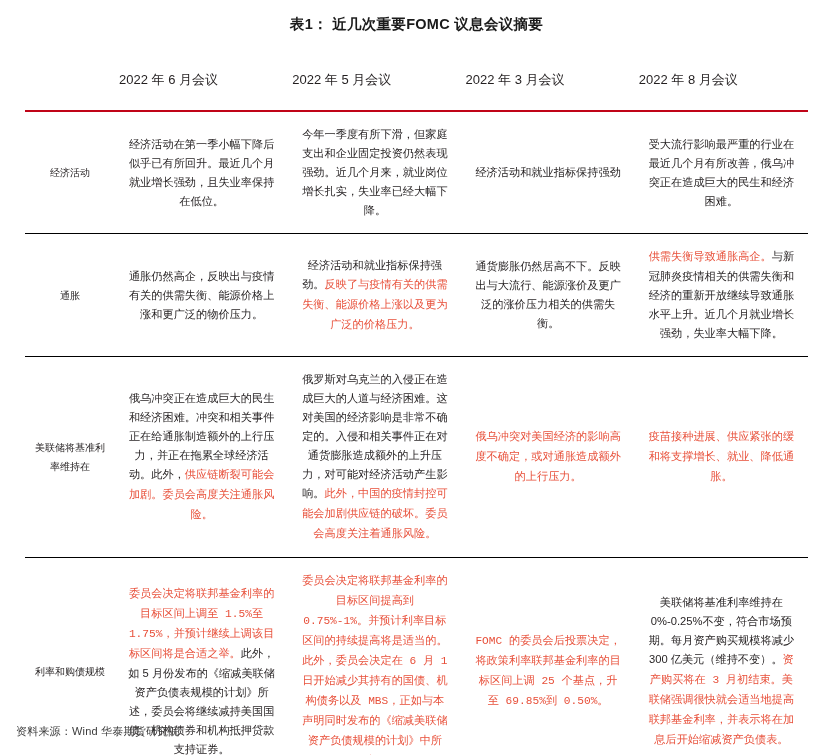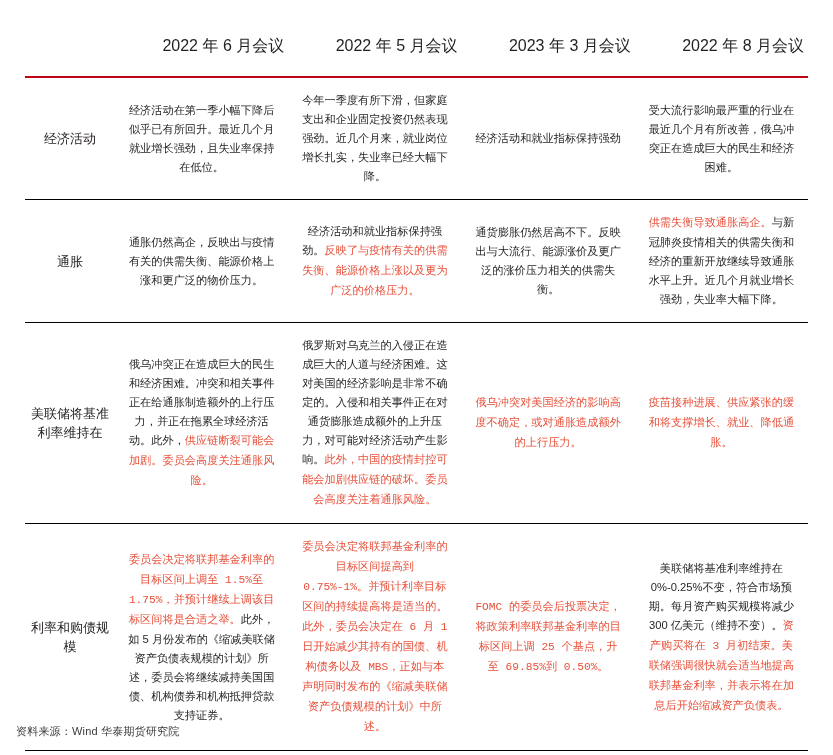--- a/index.html
+++ b/index.html
@@ -41,23 +41,23 @@
     width: 783px;
     font-size: 11.2px;
     line-height: 19px;
     color: #231f20;
   }
   table.fomc col.c-label { width: 90px; }
   table.fomc col.c-col   { width: 173.25px; }
 
   thead th {
     font-weight: normal;
-    font-size: 16px;
+    font-size: 13px;
     color: #231f20;
-    text-align: right;
+    text-align: left;
     vertical-align: bottom;
     padding: 36px 4px 21px 4px;
     border: none;
   }
   thead th.lbl { padding: 0; }
 
   tbody tr > * {
     vertical-align: middle;
   }
   tbody td, tbody th {
@@ -66,21 +66,21 @@
     border-top: 1px solid #000000;
     font-weight: normal;
   }
   tbody tr.first-row td, tbody tr.first-row th {
     border-top: 2.2px solid #c00418;
   }
   tbody tr.last-row td, tbody tr.last-row th {
     border-bottom: 1px solid #000000;
   }
   th.rowlabel {
-    font-size: 13px;
+    font-size: 10px;
     color: #231f20;
     padding-left: 6px;
     padding-right: 6px;
     line-height: 19px;
   }
   .seg-red { color: #e8503a; font-family: Liberation Mono, monospace; }
   .cell p {
     margin: 0;
   }
   .source {
@@ -90,36 +90,37 @@
     font-size: 11px;
     color: #3a3a3a;
     letter-spacing: 0.2px;
   }
 </style>
 </head>
 <body>
 
 <div id="page">
 
+  <div class="title">表1： 近几次重要FOMC 议息会议摘要</div>
 
   <div class="table-wrap">
     <table class="fomc">
       <colgroup>
         <col class="c-label">
         <col class="c-col">
           <col class="c-col">
           <col class="c-col">
           <col class="c-col">
       </colgroup>
       <thead>
         <tr>
           <th class="lbl"></th>
           <th>2022 年 6 月会议</th>
           <th>2022 年 5 月会议</th>
-          <th>2023 年 3 月会议</th>
+          <th>2022 年 3 月会议</th>
           <th>2022 年 8 月会议</th>
         </tr>
       </thead>
       <tbody id="tbody">
           <tr class="first-row">
             <th class="rowlabel">经济活动</th>
             <td class="cell">
               <p><span>经济活动在第一季小幅下降后似乎已有所回升。最近几个月就业增长强劲，且失业率保持在低位。</span></p>
             </td>
             <td class="cell">

